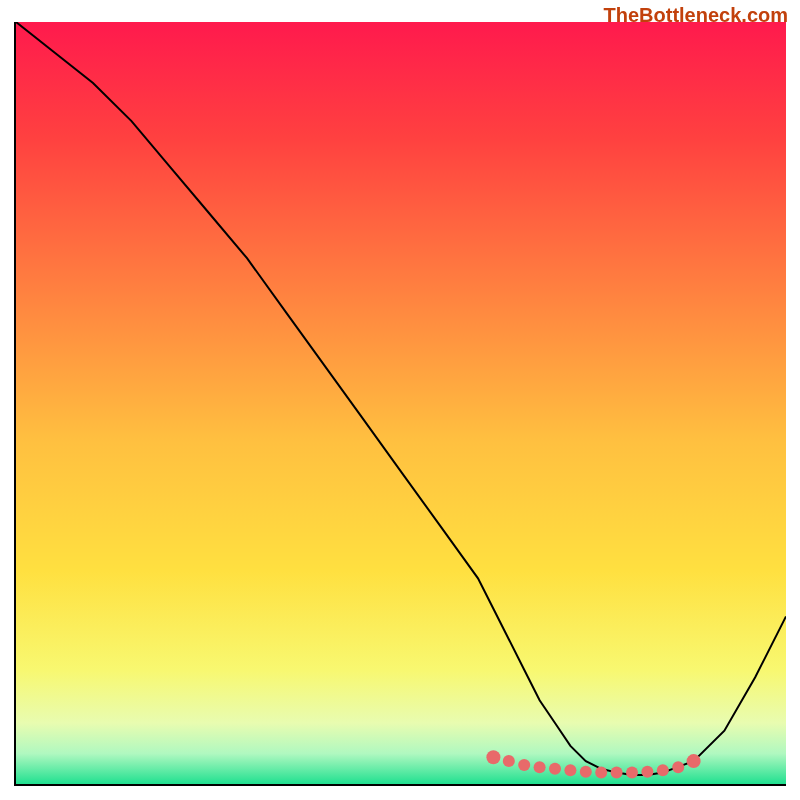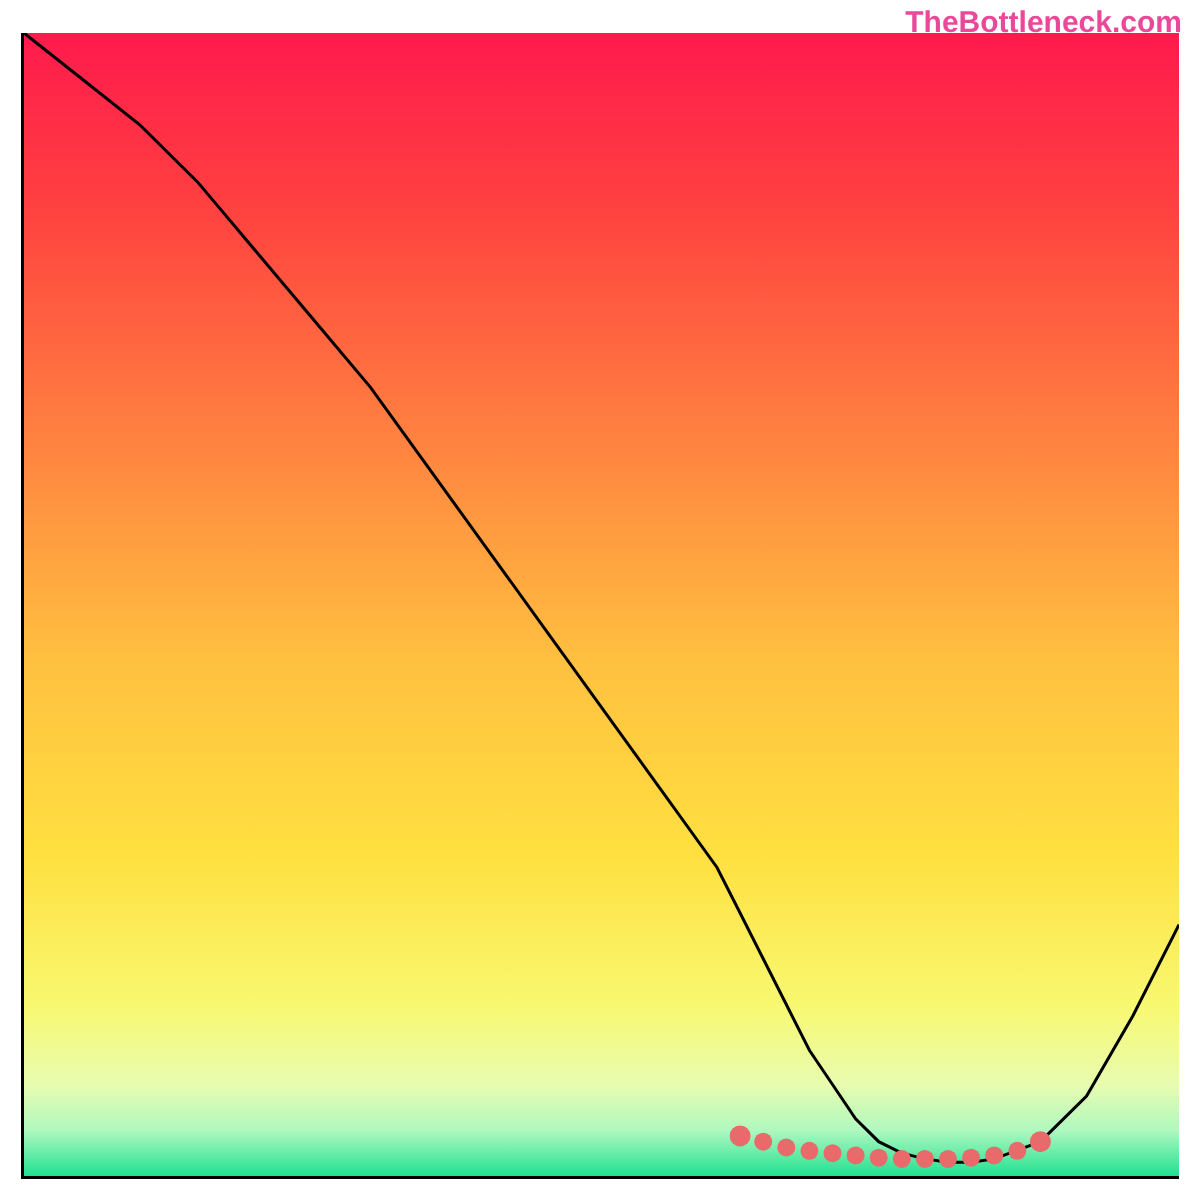--- a/index.html
+++ b/index.html
@@ -10,21 +10,21 @@
     font-family: Arial, sans-serif;
     position: relative;
     background: #fff;
   }
   .watermark {
     position: absolute;
     top: 4px;
     right: 12px;
     font-size: 20px;
     font-weight: bold;
-    color: #ec4899;
+    color: #c2410c;
     z-index: 10;
   }
   .plot-area {
     position: absolute;
     left: 14px;
     top: 22px;
     width: 772px;
     height: 764px;
     border: 2px solid #000;
     border-top: none;

